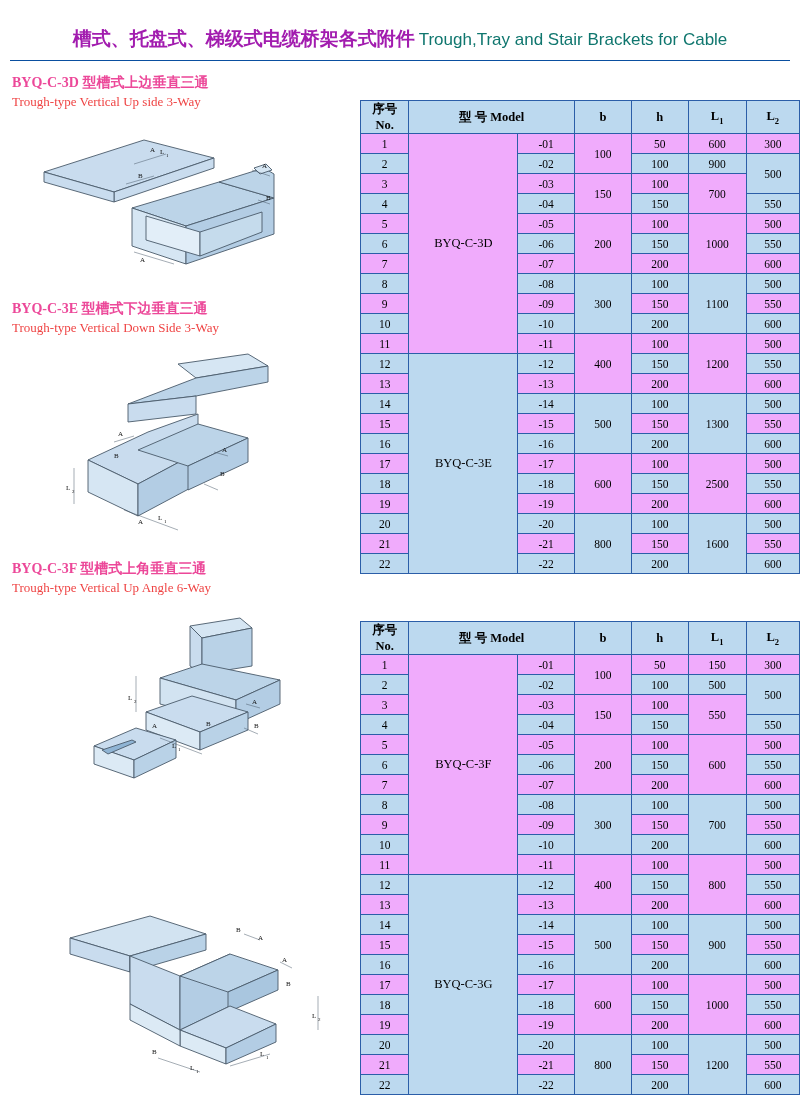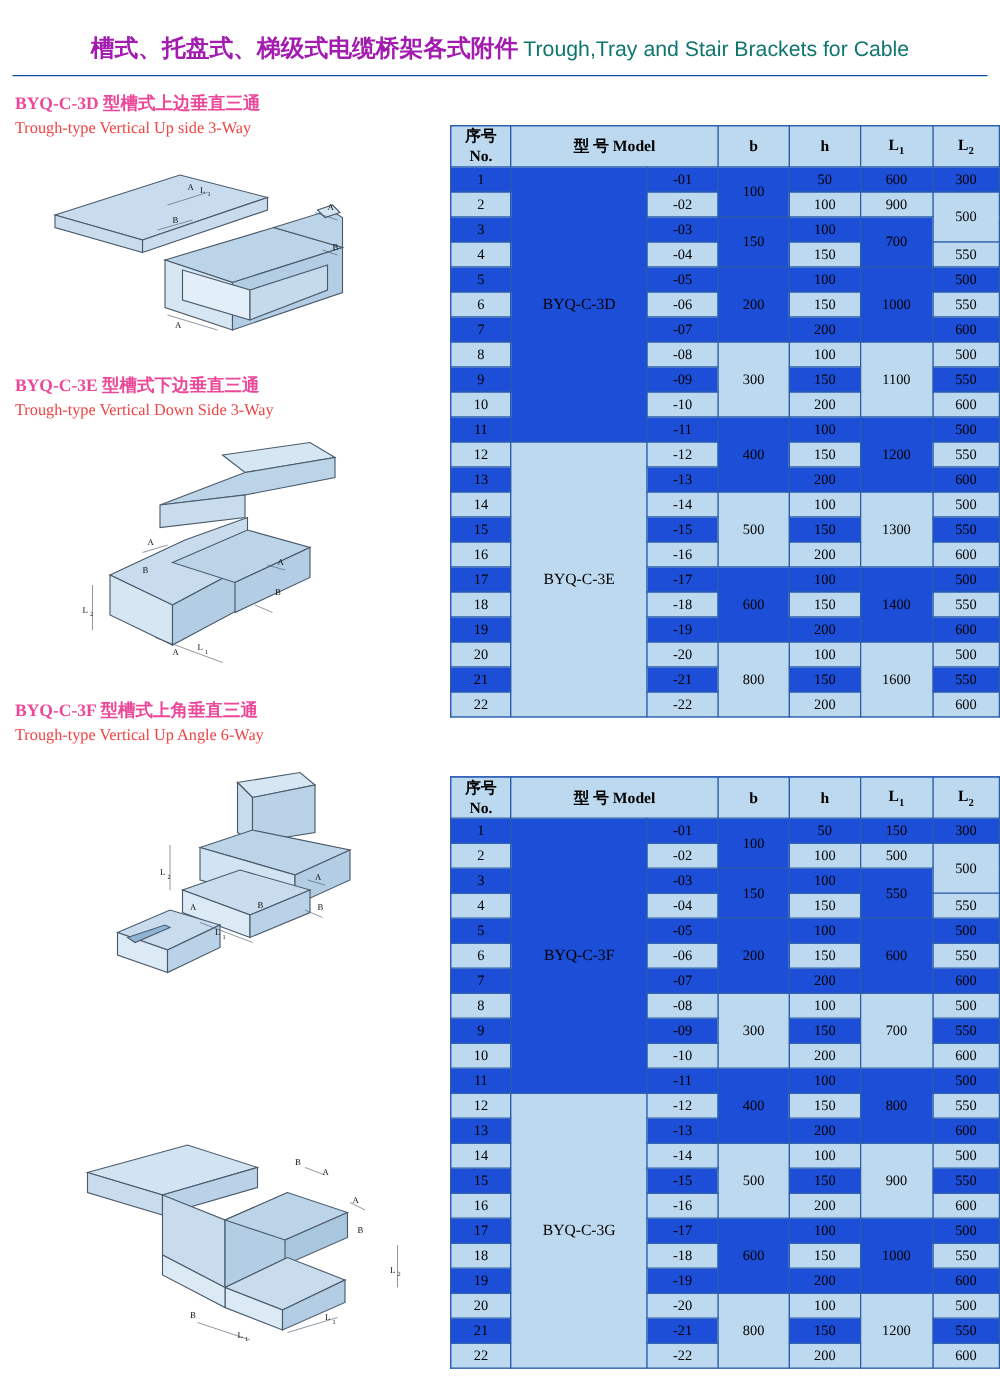--- a/index.html
+++ b/index.html
@@ -39,21 +39,21 @@
 
   
   .fig{position:absolute;}
 
   
   .tbl{
     position:absolute;
     border-collapse:collapse;
     font-family:"Liberation Serif", serif;
     font-size:11.5px;
-    background:#1d4ed8;
+    background:#f0abfc;
   }
   .tbl td,.tbl th{
     border:1px solid #2b5ea8;
     text-align:center;
     vertical-align:middle;
     padding:0;
     height:19px;
     color:#000;
     font-weight:normal;
   }
@@ -379,21 +379,21 @@
       <td class="w-suffix">-16</td>
       <td>200</td>
       <td>600</td>
         </tr>
 
     <tr>
           <td>17</td>
       <td class="w-suffix">-17</td>
       <td rowspan="3">600</td>
       <td>100</td>
-      <td rowspan="3">1400</td>
+      <td rowspan="3">2500</td>
       <td>500</td>
         </tr>
 
     <tr class="alt">
           <td>18</td>
       <td class="w-suffix">-18</td>
       <td>150</td>
       <td>550</td>
         </tr>
 

